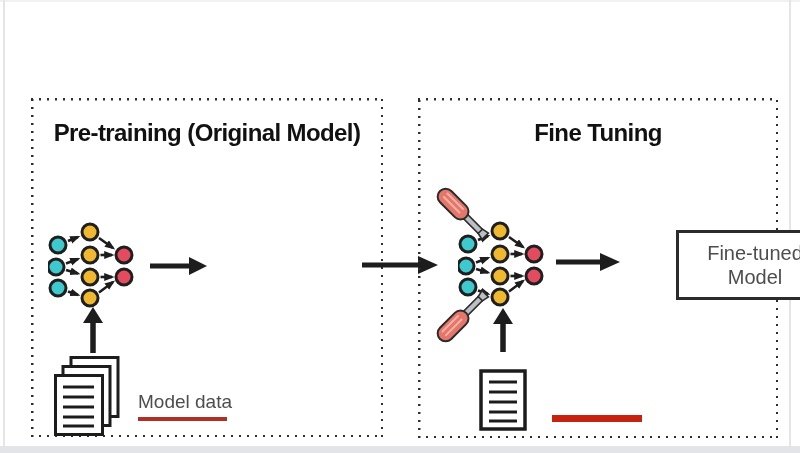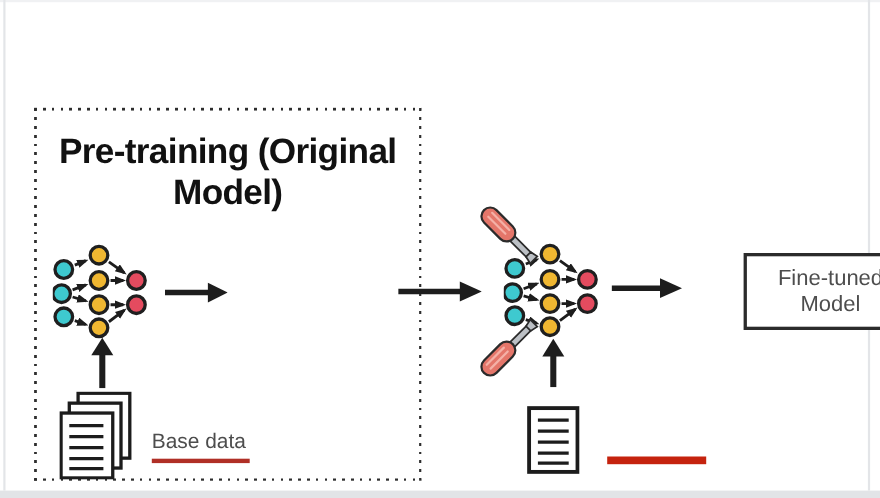--- a/index.html
+++ b/index.html
@@ -18,21 +18,21 @@
       repeating-linear-gradient(90deg,#2e2e2e 0 2.5px,transparent 2.5px 8px),
       repeating-linear-gradient(90deg,#2e2e2e 0 2.5px,transparent 2.5px 8px),
       repeating-linear-gradient(0deg,#2e2e2e 0 2.5px,transparent 2.5px 8px),
       repeating-linear-gradient(0deg,#2e2e2e 0 2.5px,transparent 2.5px 8px);
     background-position:0 0,0 100%,0 0,100% 0;
     background-size:100% 2.5px,100% 2.5px,2.5px 100%,2.5px 100%;}
   .panel-left{left:31px;top:98px;width:352px;height:339px;}
   .panel-right{left:418px;top:98px;width:360px;height:340px;}
 
   .panel-title{position:absolute;top:21px;left:0;right:0;text-align:center;
-    font-weight:bold;font-size:32px;letter-spacing:-0.6px;color:var(--title-text,#111);}
+    font-weight:bold;font-size:24px;letter-spacing:-0.6px;color:var(--title-text,#111);}
 
   .model-box{position:absolute;border:3px solid var(--box-border,#2b2b2b);background:#fff;
     display:flex;align-items:center;justify-content:center;text-align:center;
     font-size:20px;color:var(--label-text,#4a4a4a);line-height:24px;}
   .box-base{left:220px;top:230px;width:120px;height:63px;}
   .box-ft{left:632px;top:230px;width:124px;height:64px;padding:0 14px;margin-left:44px;}
   .box-ft .inner{width:96px;}
 
   .abs{position:absolute;}
 
@@ -108,23 +108,26 @@
     </g>
     <g stroke="#1c1c1c" stroke-width="3">
       <line x1="9" y1="31" x2="40" y2="31"></line>
       <line x1="9" y1="41" x2="40" y2="41"></line>
       <line x1="9" y1="51" x2="40" y2="51"></line>
       <line x1="9" y1="61" x2="40" y2="61"></line>
       <line x1="9" y1="70" x2="40" y2="70"></line>
     </g>
   </svg>
 
-  <div class="data-label" style="left:138px;top:391px">Base data</div>
+  <div class="data-label" style="left:138px;top:391px">Model data</div>
   <div class="underline ul-large"></div>
 
+  <div class="panel panel-right">
+    <div class="panel-title">Fine Tuning</div>
+  </div>
 
   <svg class="abs" style="left:458px;top:220px" width="88" height="88" viewBox="0 0 88 88">
     <defs>
       <marker id="mk2" markerWidth="4" markerHeight="4" refX="3" refY="1.5" orient="auto">
         <path d="M0,0 L4,1.5 L0,3 Z" style="fill:var(--arrow,#1d1d1d)"></path>
       </marker>
     </defs>
     <g style="stroke:var(--arrow,#1d1d1d)" stroke-width="2.6" fill="none">
       <line x1="20" y1="20" x2="30" y2="16" marker-end="url(#mk2)"></line>
       <line x1="18" y1="42.5" x2="30" y2="38" marker-end="url(#mk2)"></line>

